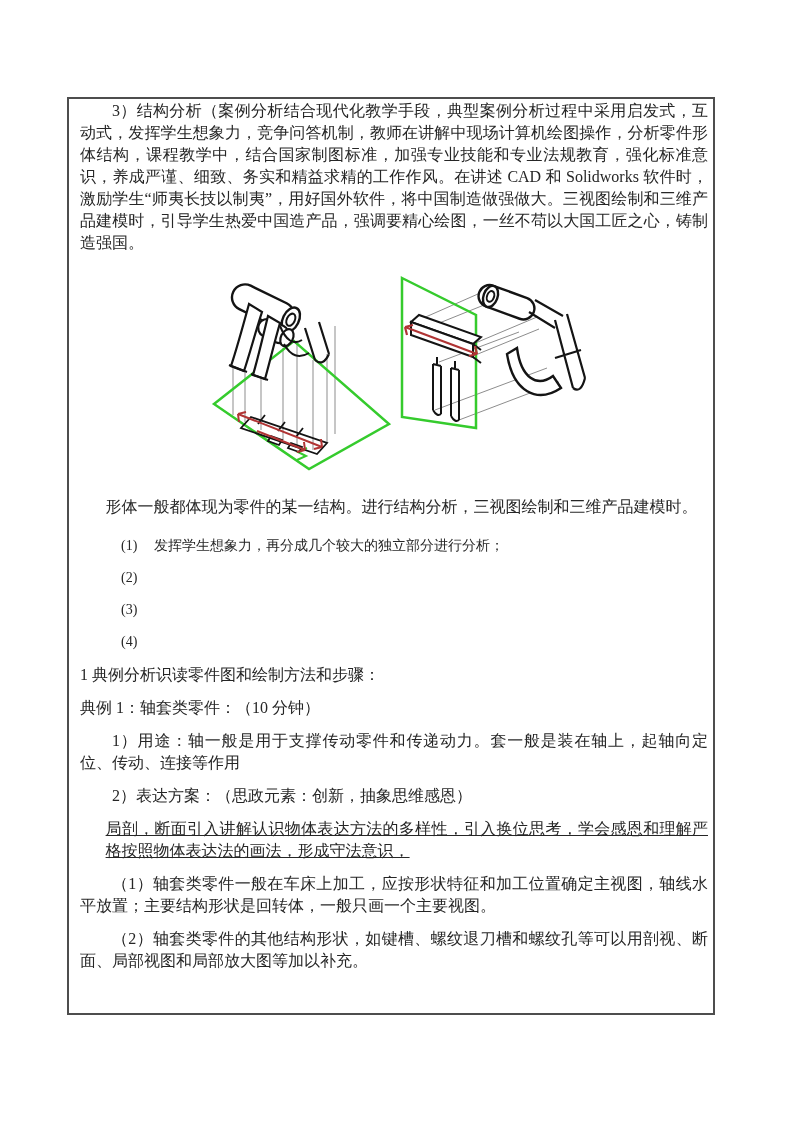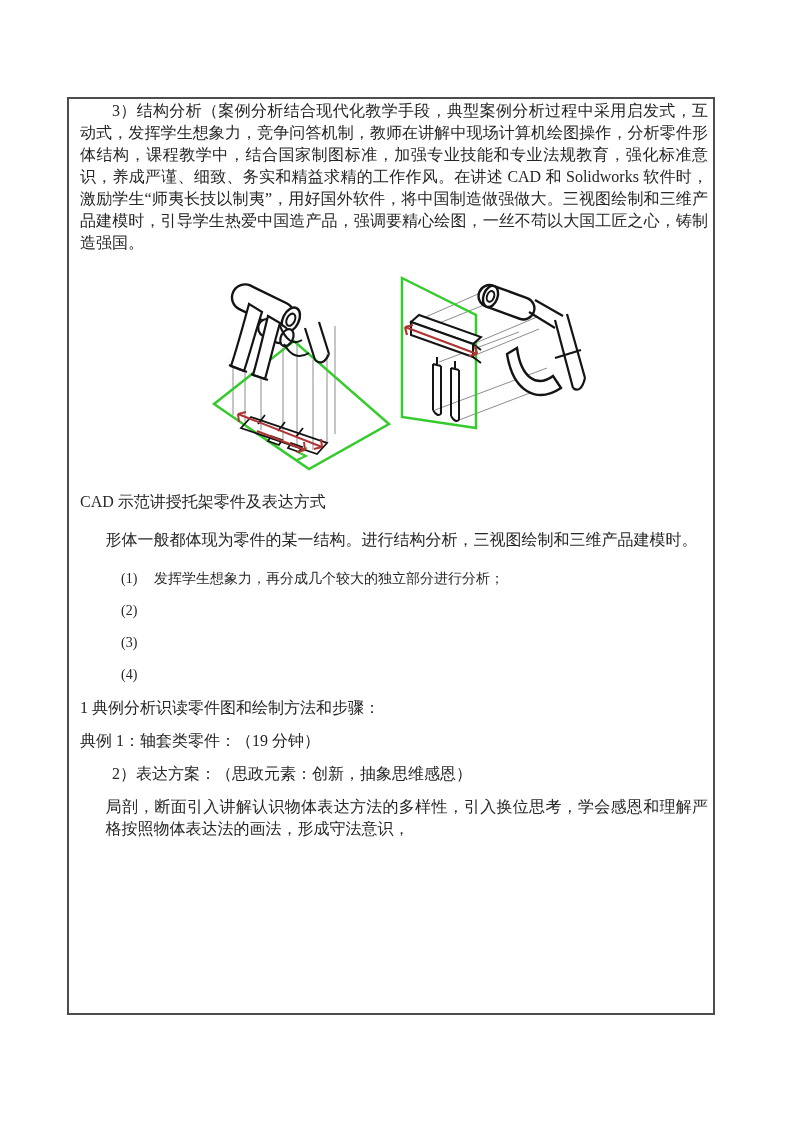--- a/index.html
+++ b/index.html
@@ -19,21 +19,21 @@
     overflow:hidden;
   }
   .sheet p{
     margin:11px 0 0;
     font-size:16px;
     line-height:22px;
     text-align:justify;
   }
   p.first{margin-top:0;text-indent:2em;}
   p.indent2{text-indent:2em;}
-  p.blockindent{margin-left:1.6em;}
+  p.blockindent{margin-left:1.6em;text-decoration:underline;}
   .figure-row{
     display:flex;align-items:flex-start;
     margin:16px 0 0 125px;
   }
   .figure-row svg{display:block;}
   .caption{
     margin-top:2px;
     text-align:center;
     font-size:14px;line-height:22px;
   }
@@ -131,21 +131,20 @@
           <ellipse cx="12" cy="11" rx="3.5" ry="5.5" fill="none" stroke-width="2"></ellipse>
         </g>
         <path stroke-width="2.2" fill="none" d="M140,30 L168,46 M134,42 L160,58"></path>
         <path stroke-width="2.4" d="M112,84 C118,122 142,134 166,118 L158,106 C142,118 126,108 122,78 Z"></path>
         <path stroke-width="2.2" fill="none" d="M160,50 L178,118 M172,44 L190,108 M160,88 L186,80"></path>
         <path stroke-width="2.2" fill="none" d="M178,118 Q186,124 190,108"></path>
       </g>
     </svg>
   </div>
 
-  <p class="caption">CAD 示范讲授托架零件及表达方式</p>
 
   <p class="lead">形体一般都体现为零件的某一结构。进行结构分析，三视图绘制和三维产品建模时。</p>
 
   <div class="steps">
     <div class="step">
       <span class="step-num">(1)</span>
       <span class="step-text">发挥学生想象力，再分成几个较大的独立部分进行分析；</span>
     </div>
     <div class="step">
       <span class="step-num">(2)</span>
@@ -153,21 +152,24 @@
     <div class="step">
       <span class="step-num">(3)</span>
     </div>
     <div class="step">
       <span class="step-num">(4)</span>
     </div>
   </div>
 
   <p>1 典例分析识读零件图和绘制方法和步骤：</p>
 
-  <p>典例 1：轴套类零件：（19 分钟）</p>
+  <p>典例 1：轴套类零件：（10 分钟）</p>
 
+  <p class="indent2">1）用途：轴一般是用于支撑传动零件和传递动力。套一般是装在轴上，起轴向定位、传动、连接等作用</p>
 
   <p class="indent2"><span>2）表达方案：</span><span class="bold">（思政元素：创新，抽象思维感恩）</span></p>
 
   <p class="blockindent">局剖，断面引入讲解认识物体表达方法的多样性，引入换位思考，学会感恩和理解严格按照物体表达法的画法，形成守法意识，</p>
 
+  <p class="indent2">（1）轴套类零件一般在车床上加工，应按形状特征和加工位置确定主视图，轴线水平放置；主要结构形状是回转体，一般只画一个主要视图。</p>
+  <p class="indent2">（2）轴套类零件的其他结构形状，如键槽、螺纹退刀槽和螺纹孔等可以用剖视、断面、局部视图和局部放大图等加以补充。</p>
 
 </div>
 
 </body></html>

